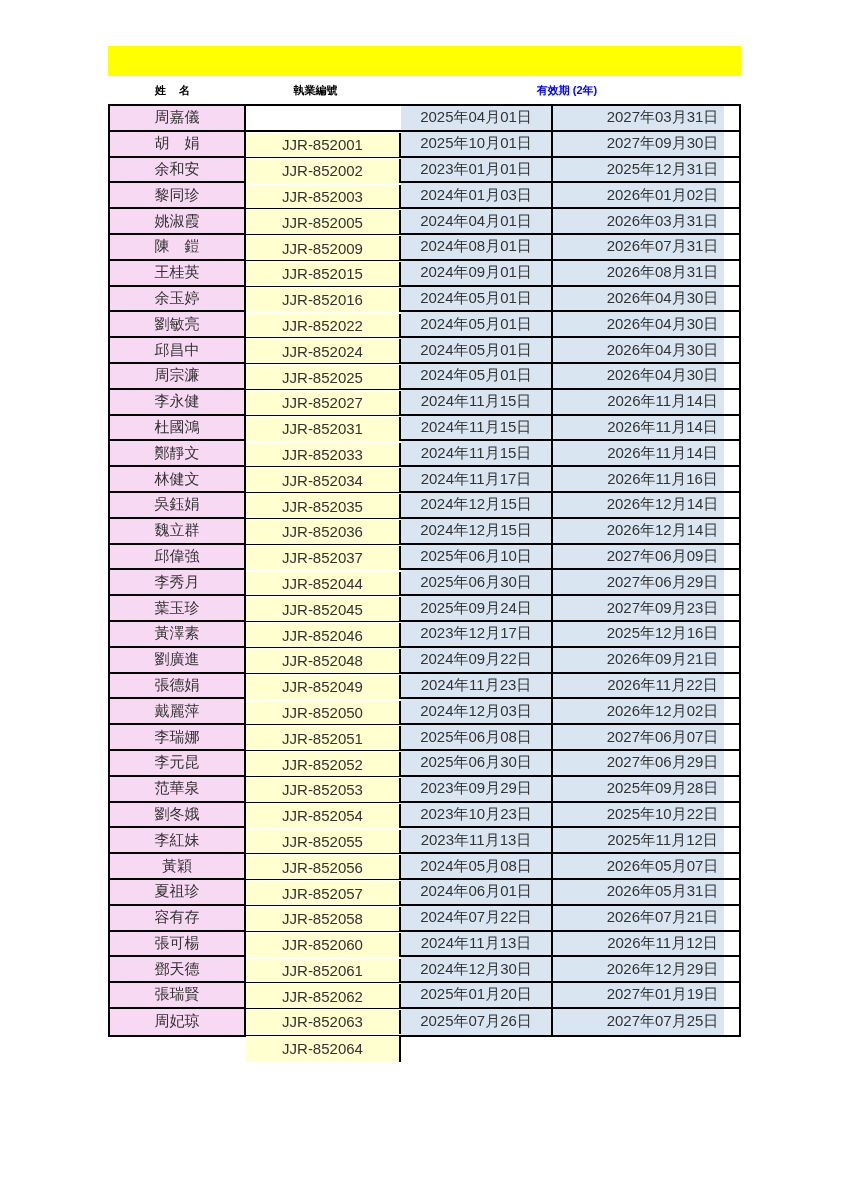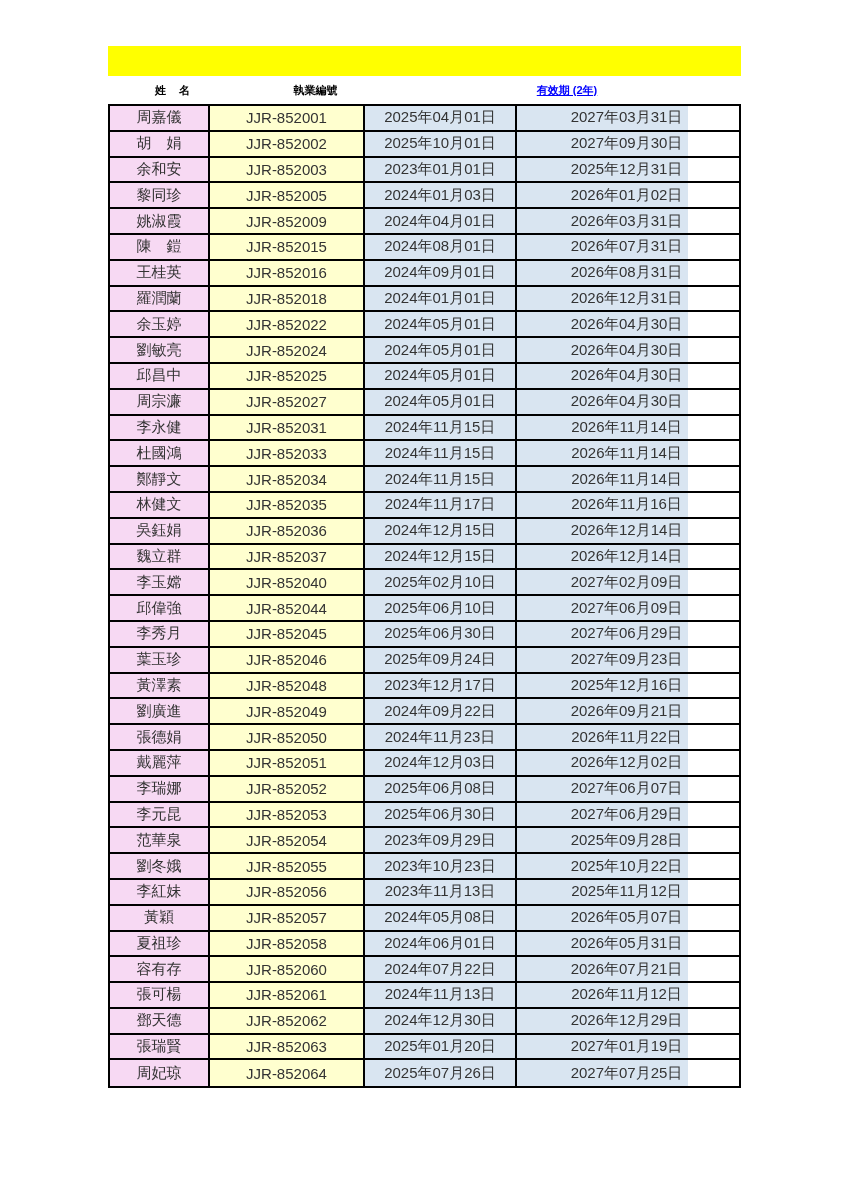--- a/index.html
+++ b/index.html
@@ -31,21 +31,21 @@
     height: 27px;
     display: flex;
     align-items: center;
     font-weight: bold;
     font-size: 11px;
     color: #000000;
   }
   .colheads .hd { text-align: center; }
   .h-name    { width: 130px; letter-spacing: 1px; }
   .h-license { width: 155px; }
-  .h-validity{ width: 348px; color: var(--validity-blue, #0000ff); text-decoration: underline; }
+  .h-validity{ width: 348px; color: var(--validity-blue, #0000ff); }
   .datatable {
     position: absolute;
     left: 108px;
     top: 104px;
     width: 633px;
     border: 2px solid var(--border-black, #000000);
     box-sizing: border-box;
   }
   .trow {
     display: flex;
@@ -59,22 +59,22 @@
     align-items: center;
     justify-content: center;
     height: 100%;
     box-sizing: border-box;
     border-right: 2px solid var(--border-black, #000000);
     font-size: 15px;
     color: var(--cell-text, #333333);
     white-space: nowrap;
     overflow: hidden;
   }
-  .c-name    { width: 100px; background: var(--name-pink, #f7d9f3); }
-  .c-license { width: 155px; background: var(--license-yellow, #ffffcf); }
+  .c-name    { width: 136px; background: var(--name-pink, #f7d9f3); }
+  .c-license { width: 155px; background: var(--license-yellow, #ffffcf); margin-top: 27px; }
   .c-start   { width: 152px; background: var(--date-blue, #d9e5f1); }
   .c-end     { width: 171px; background: var(--date-blue, #d9e5f1); border-right: none; padding-left: 48px; }
 </style>
 </head>
 <body>
 
 <div class="page">
 
   <div class="banner"></div>
 
@@ -127,26 +127,20 @@
       <div class="tcell c-end">2026年07月31日</div>
     </div>
 
     <div class="trow">
       <div class="tcell c-name">王桂英</div>
       <div class="tcell c-license">JJR-852016</div>
       <div class="tcell c-start">2024年09月01日</div>
       <div class="tcell c-end">2026年08月31日</div>
     </div>
 
-    <div class="trow">
-      <div class="tcell c-name">羅潤蘭</div>
-      <div class="tcell c-license">JJR-852018</div>
-      <div class="tcell c-start">2024年01月01日</div>
-      <div class="tcell c-end">2026年12月31日</div>
-    </div>
 
     <div class="trow">
       <div class="tcell c-name">余玉婷</div>
       <div class="tcell c-license">JJR-852022</div>
       <div class="tcell c-start">2024年05月01日</div>
       <div class="tcell c-end">2026年04月30日</div>
     </div>
 
     <div class="trow">
       <div class="tcell c-name">劉敏亮</div>
@@ -204,26 +198,20 @@
       <div class="tcell c-end">2026年12月14日</div>
     </div>
 
     <div class="trow">
       <div class="tcell c-name">魏立群</div>
       <div class="tcell c-license">JJR-852037</div>
       <div class="tcell c-start">2024年12月15日</div>
       <div class="tcell c-end">2026年12月14日</div>
     </div>
 
-    <div class="trow">
-      <div class="tcell c-name">李玉嫦</div>
-      <div class="tcell c-license">JJR-852040</div>
-      <div class="tcell c-start">2025年02月10日</div>
-      <div class="tcell c-end">2027年02月09日</div>
-    </div>
 
 
     <div class="trow">
       <div class="tcell c-name">邱偉強</div>
       <div class="tcell c-license">JJR-852044</div>
       <div class="tcell c-start">2025年06月10日</div>
       <div class="tcell c-end">2027年06月09日</div>
     </div>
 
     <div class="trow">

